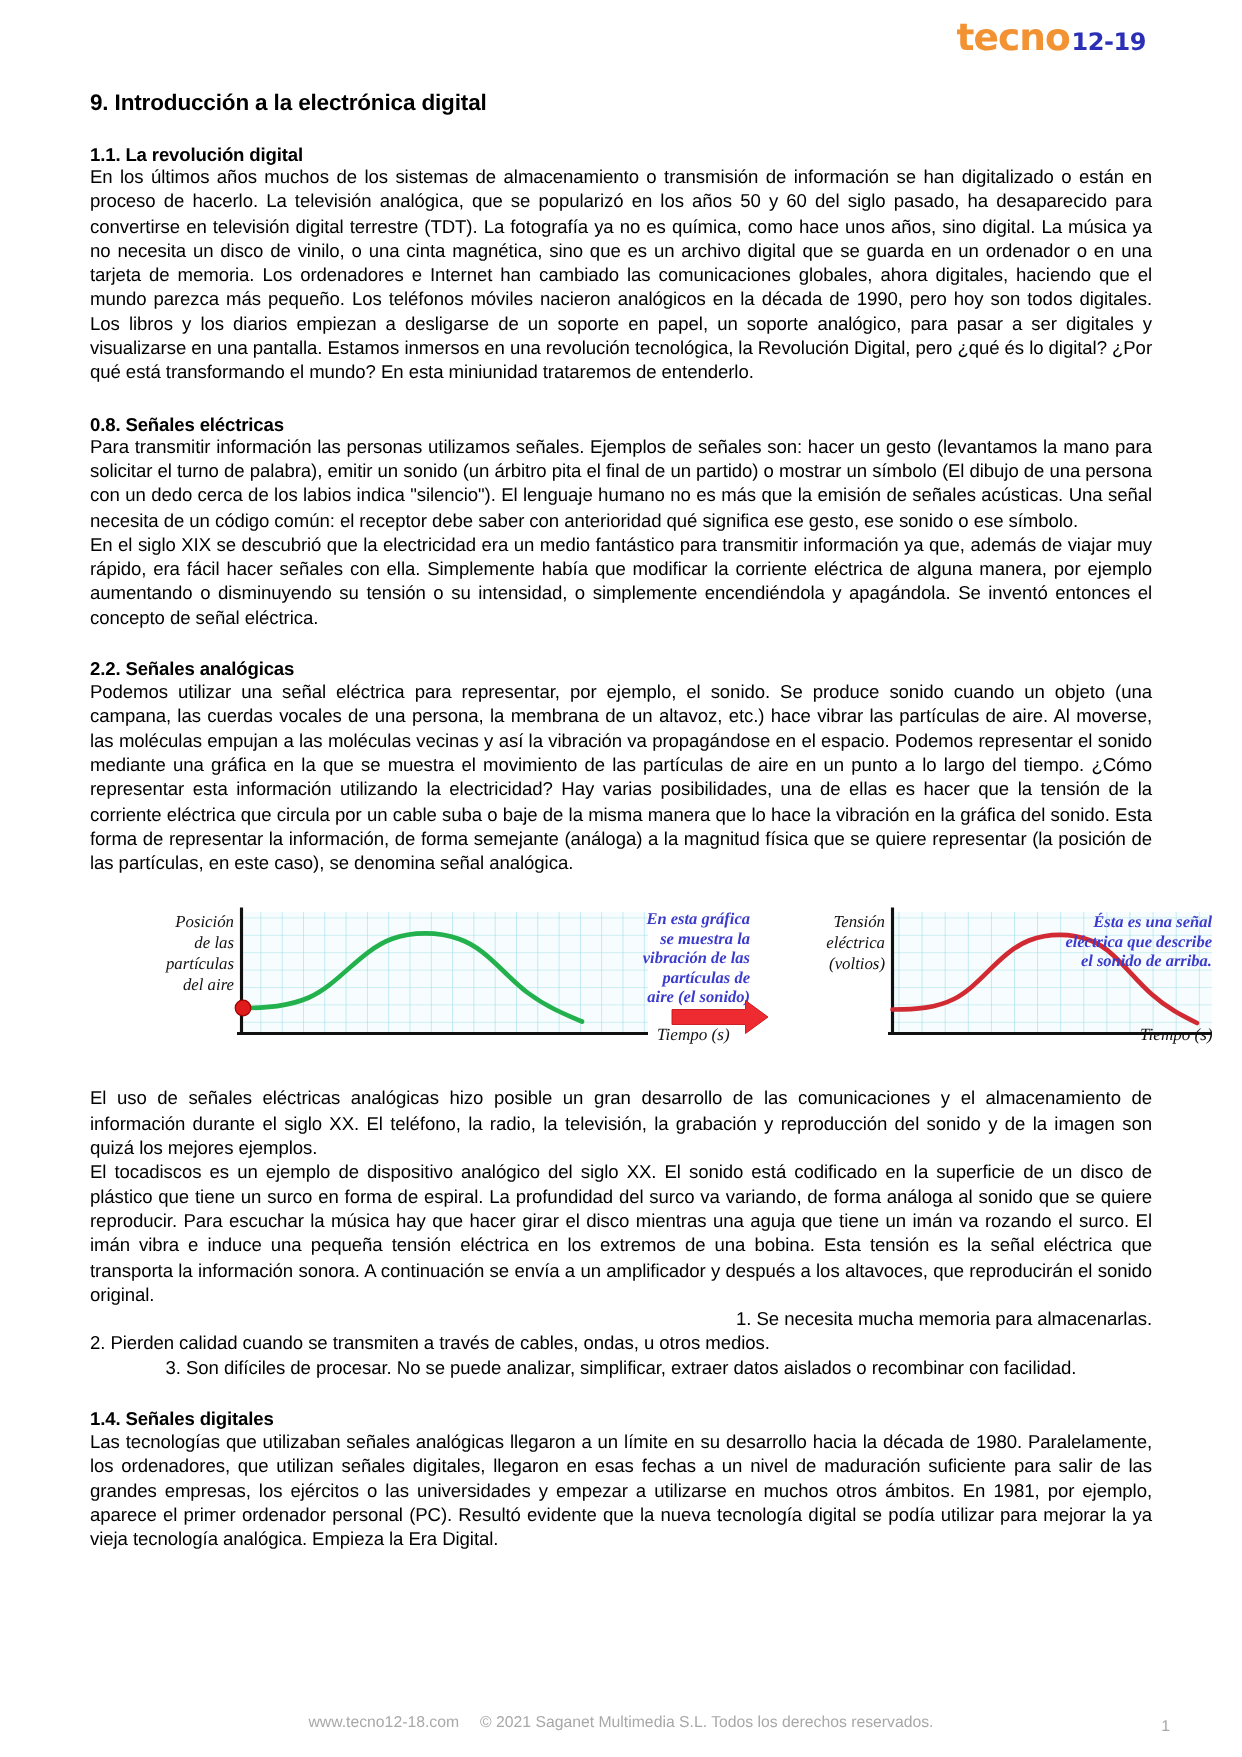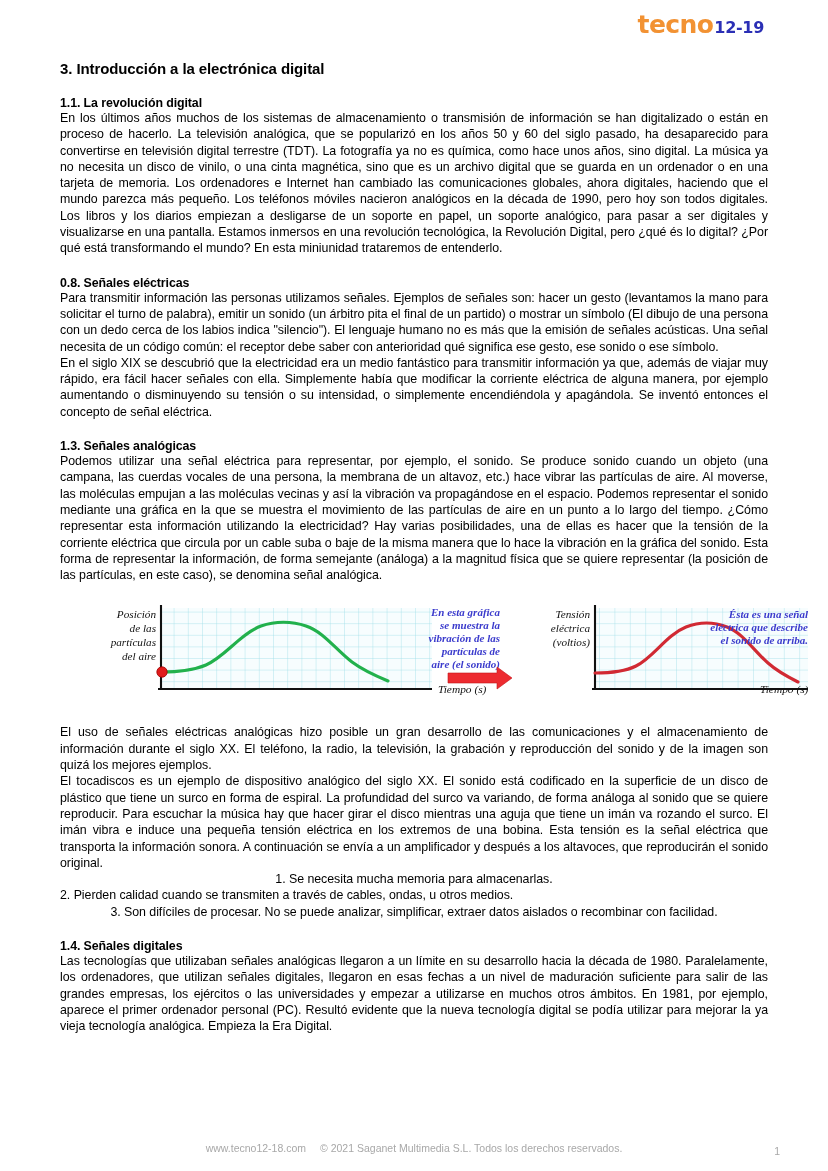--- a/index.html
+++ b/index.html
@@ -119,30 +119,30 @@
 
 <div class="page">
 
   <div class="header">
     <div class="logo">
       <span class="logo-word">tecno</span>
         <span class="logo-num">12-19</span>
     </div>
   </div>
 
-  <h1 class="doc-title">3. Introducción a la electrónica digital</h1>
+  <h1 class="doc-title">9. Introducción a la electrónica digital</h1>
 
   <h2 class="section-title">1.1. La revolución digital</h2>
   <p class="body-text">En los últimos años muchos de los sistemas de almacenamiento o transmisión de información se han digitalizado o están en proceso de hacerlo. La televisión analógica, que se popularizó en los años 50 y 60 del siglo pasado, ha desaparecido para convertirse en televisión digital terrestre (TDT). La fotografía ya no es química, como hace unos años, sino digital. La música ya no necesita un disco de vinilo, o una cinta magnética, sino que es un archivo digital que se guarda en un ordenador o en una tarjeta de memoria. Los ordenadores e Internet han cambiado las comunicaciones globales, ahora digitales, haciendo que el mundo parezca más pequeño. Los teléfonos móviles nacieron analógicos en la década de 1990, pero hoy son todos digitales. Los libros y los diarios empiezan a desligarse de un soporte en papel, un soporte analógico, para pasar a ser digitales y visualizarse en una pantalla. Estamos inmersos en una revolución tecnológica, la Revolución Digital, pero ¿qué és lo digital? ¿Por qué está transformando el mundo? En esta miniunidad trataremos de entenderlo.</p>
 
   <h2 class="section-title">0.8. Señales eléctricas</h2>
   <p class="body-text">Para transmitir información las personas utilizamos señales. Ejemplos de señales son: hacer un gesto (levantamos la mano para solicitar el turno de palabra), emitir un sonido (un árbitro pita el final de un partido) o mostrar un símbolo (El dibujo de una persona con un dedo cerca de los labios indica "silencio"). El lenguaje humano no es más que la emisión de señales acústicas. Una señal necesita de un código común: el receptor debe saber con anterioridad qué significa ese gesto, ese sonido o ese símbolo.</p>
   <p class="body-text">En el siglo XIX se descubrió que la electricidad era un medio fantástico para transmitir información ya que, además de viajar muy rápido, era fácil hacer señales con ella. Simplemente había que modificar la corriente eléctrica de alguna manera, por ejemplo aumentando o disminuyendo su tensión o su intensidad, o simplemente encendiéndola y apagándola. Se inventó entonces el concepto de señal eléctrica.</p>
 
-  <h2 class="section-title">1.3. Señales analógicas</h2>
+  <h2 class="section-title">2.2. Señales analógicas</h2>
   <p class="body-text">Podemos utilizar una señal eléctrica para representar, por ejemplo, el sonido. Se produce sonido cuando un objeto (una campana, las cuerdas vocales de una persona, la membrana de un altavoz, etc.) hace vibrar las partículas de aire. Al moverse, las moléculas empujan a las moléculas vecinas y así la vibración va propagándose en el espacio. Podemos representar el sonido mediante una gráfica en la que se muestra el movimiento de las partículas de aire en un punto a lo largo del tiempo. ¿Cómo representar esta información utilizando la electricidad? Hay varias posibilidades, una de ellas es hacer que la tensión de la corriente eléctrica que circula por un cable suba o baje de la misma manera que lo hace la vibración en la gráfica del sonido. Esta forma de representar la información, de forma semejante (análoga) a la magnitud física que se quiere representar (la posición de las partículas, en este caso), se denomina señal analógica.</p>
 
   <div class="figure">
     <svg width="748" height="110" viewBox="0 0 748 110" xmlns="http://www.w3.org/2000/svg">
       <defs>
         <pattern id="gridL" width="14.2" height="11.6" patternUnits="userSpaceOnUse">
           <path d="M 14.2 0 L 0 0 0 11.6" fill="none" stroke="#9EDDE8" stroke-width="0.8"></path>
         </pattern>
         <pattern id="gridR" width="15.4" height="11.6" patternUnits="userSpaceOnUse">
           <path d="M 15.4 0 L 0 0 0 11.6" fill="none" stroke="#9EDDE8" stroke-width="0.8"></path>
@@ -200,21 +200,21 @@
       <g font-family="Liberation Serif, serif" font-style="italic" font-weight="bold" font-size="11" fill="#3B3BCC" text-anchor="end">
         <text x="748" y="18">Ésta es una señal</text>
         <text x="748" y="31">eléctrica que describe</text>
         <text x="748" y="44">el sonido de arriba.</text>
       </g>
     </svg>
   </div>
 
   <p class="body-text" style="margin-top:14px;">El uso de señales eléctricas analógicas hizo posible un gran desarrollo de las comunicaciones y el almacenamiento de información durante el siglo XX. El teléfono, la radio, la televisión, la grabación y reproducción del sonido y de la imagen son quizá los mejores ejemplos.</p>
   <p class="body-text">El tocadiscos es un ejemplo de dispositivo analógico del siglo XX. El sonido está codificado en la superficie de un disco de plástico que tiene un surco en forma de espiral. La profundidad del surco va variando, de forma análoga al sonido que se quiere reproducir. Para escuchar la música hay que hacer girar el disco mientras una aguja que tiene un imán va rozando el surco. El imán vibra e induce una pequeña tensión eléctrica en los extremos de una bobina. Esta tensión es la señal eléctrica que transporta la información sonora. A continuación se envía a un amplificador y después a los altavoces, que reproducirán el sonido original.</p>
-  <p class="body-text" style="text-align:center;">1. Se necesita mucha memoria para almacenarlas.</p>
+  <p class="body-text" style="text-align:right;">1. Se necesita mucha memoria para almacenarlas.</p>
   <p class="body-text" style="text-align:left;">2. Pierden calidad cuando se transmiten a través de cables, ondas, u otros medios.</p>
   <p class="body-text" style="text-align:center;">3. Son difíciles de procesar. No se puede analizar, simplificar, extraer datos aislados o recombinar con facilidad.</p>
 
   <h2 class="section-title">1.4. Señales digitales</h2>
   <p class="body-text">Las tecnologías que utilizaban señales analógicas llegaron a un límite en su desarrollo hacia la década de 1980. Paralelamente, los ordenadores, que utilizan señales digitales, llegaron en esas fechas a un nivel de maduración suficiente para salir de las grandes empresas, los ejércitos o las universidades y empezar a utilizarse en muchos otros ámbitos. En 1981, por ejemplo, aparece el primer ordenador personal (PC). Resultó evidente que la nueva tecnología digital se podía utilizar para mejorar la ya vieja tecnología analógica. Empieza la Era Digital.</p>
 
   <div class="footer">
     <div class="footer-left">
       <span>www.tecno12-18.com</span>
       <span>© 2021 Saganet Multimedia S.L. Todos los derechos reservados.</span>

